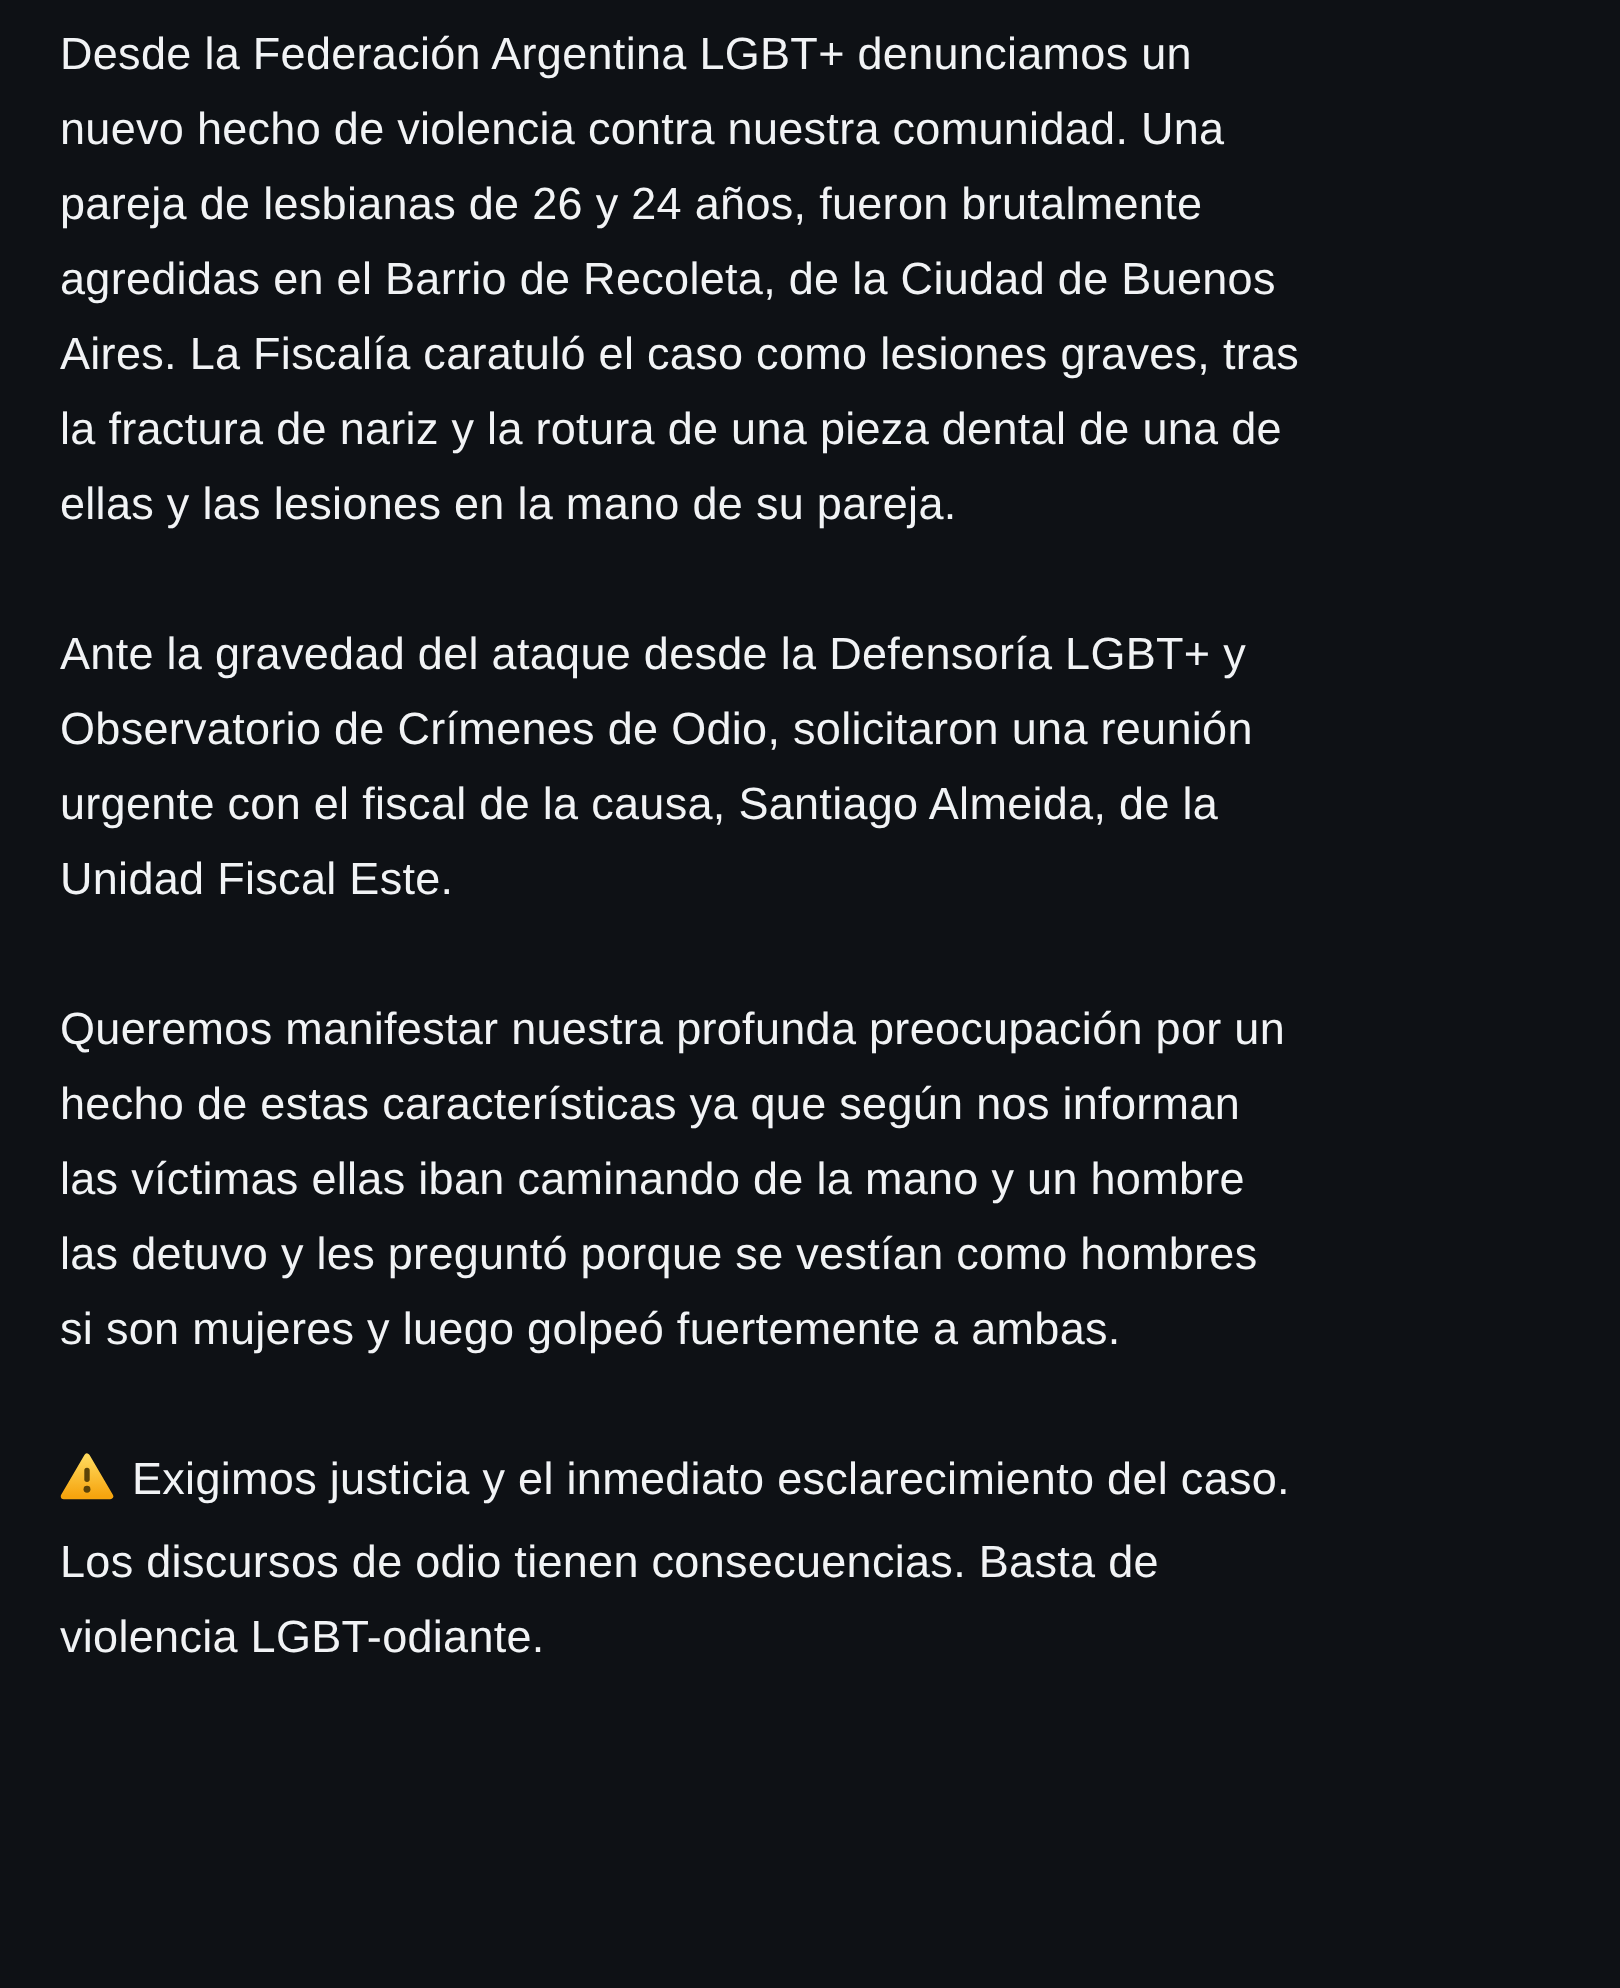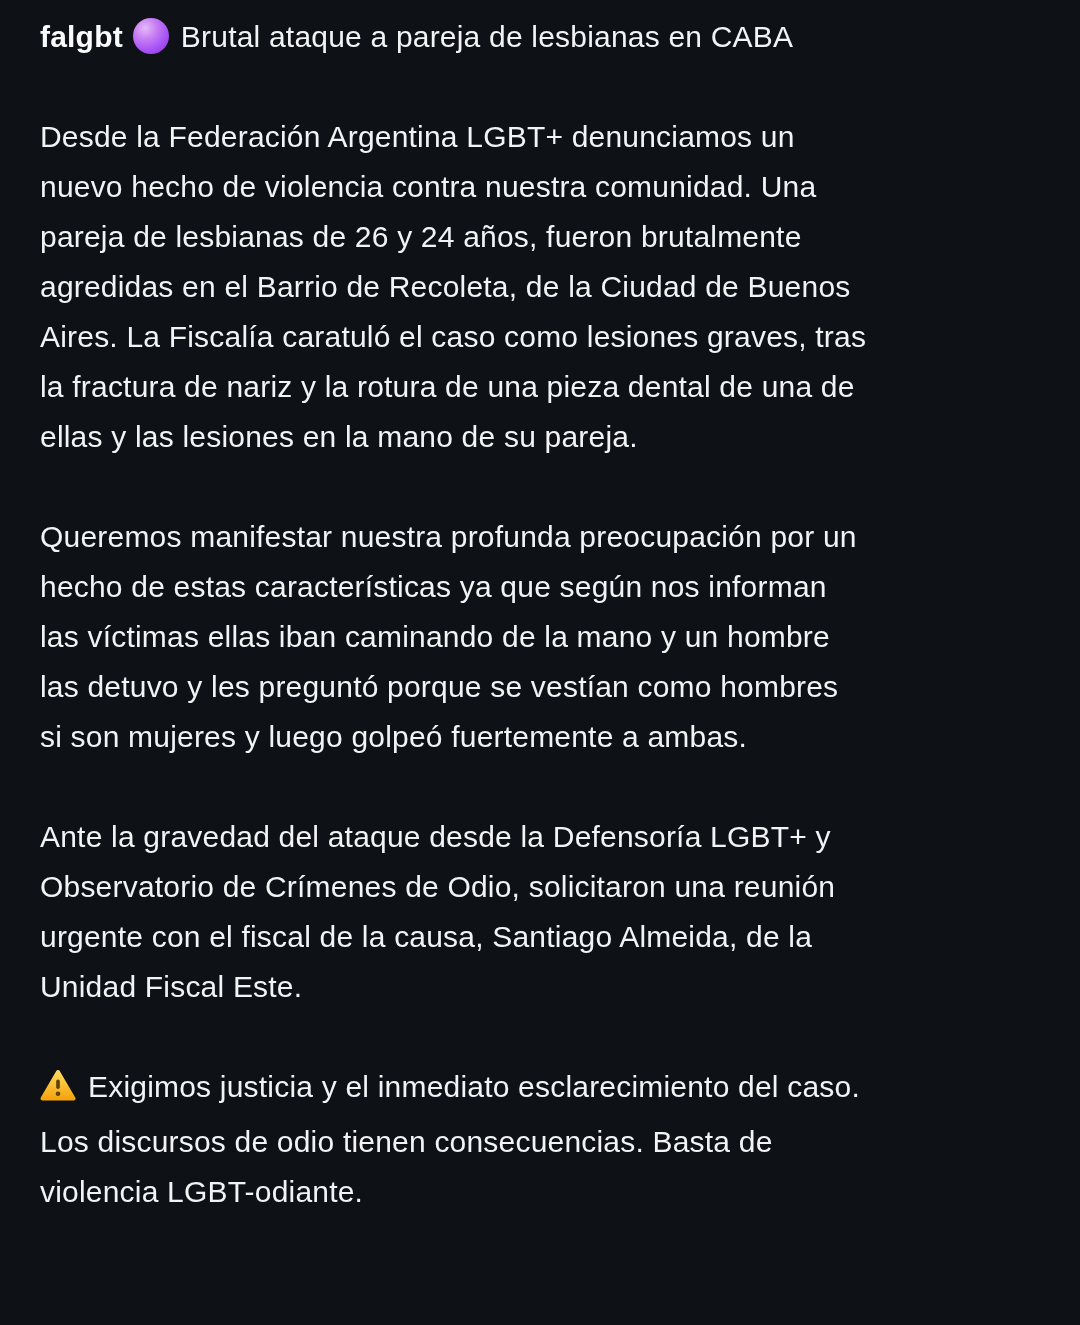--- a/index.html
+++ b/index.html
@@ -61,42 +61,39 @@
   }
   .hashtag-suffix {
     color: #f1f3f5;
   }
 </style>
 </head>
 <body>
 
 <div class="caption">
 
-  <p class="header-line">
-    <span class="username">falgbt</span><span class="purple-circle"></span><span class="title">Brutal ataque a pareja de lesbianas en CABA</span>
-  </p>
 
   <p class="para">Desde la Federación Argentina LGBT+ denunciamos un
 nuevo hecho de violencia contra nuestra comunidad. Una
 pareja de lesbianas de 26 y 24 años, fueron brutalmente
 agredidas en el Barrio de Recoleta, de la Ciudad de Buenos
 Aires. La Fiscalía caratuló el caso como lesiones graves, tras
 la fractura de nariz y la rotura de una pieza dental de una de
 ellas y las lesiones en la mano de su pareja.</p>
 
+  <p class="para">Ante la gravedad del ataque desde la Defensoría LGBT+ y
+Observatorio de Crímenes de Odio, solicitaron una reunión
+urgente con el fiscal de la causa, Santiago Almeida, de la
+Unidad Fiscal Este.</p>
+
   <p class="para">Queremos manifestar nuestra profunda preocupación por un
 hecho de estas características ya que según nos informan
 las víctimas ellas iban caminando de la mano y un hombre
 las detuvo y les preguntó porque se vestían como hombres
 si son mujeres y luego golpeó fuertemente a ambas.</p>
-
-  <p class="para">Ante la gravedad del ataque desde la Defensoría LGBT+ y
-Observatorio de Crímenes de Odio, solicitaron una reunión
-urgente con el fiscal de la causa, Santiago Almeida, de la
-Unidad Fiscal Este.</p>
 
   <p class="warning-para"><span class="warning-icon"><svg width="36" height="33" viewBox="0 0 36 33" aria-hidden="true">
           <defs>
             <linearGradient id="wg" x1="0" y1="0" x2="0" y2="1">
               <stop offset="0" stop-color="#ffd95c"></stop>
               <stop offset="1" stop-color="#f6a40e"></stop>
             </linearGradient>
           </defs>
           <path d="M18 3 L33.5 29.5 H2.5 Z" fill="url(#wg)" stroke="url(#wg)" stroke-width="4" stroke-linejoin="round"></path>
           <rect x="16.2" y="10.5" width="3.6" height="9.5" rx="1.8" fill="#5b4308"></rect>

